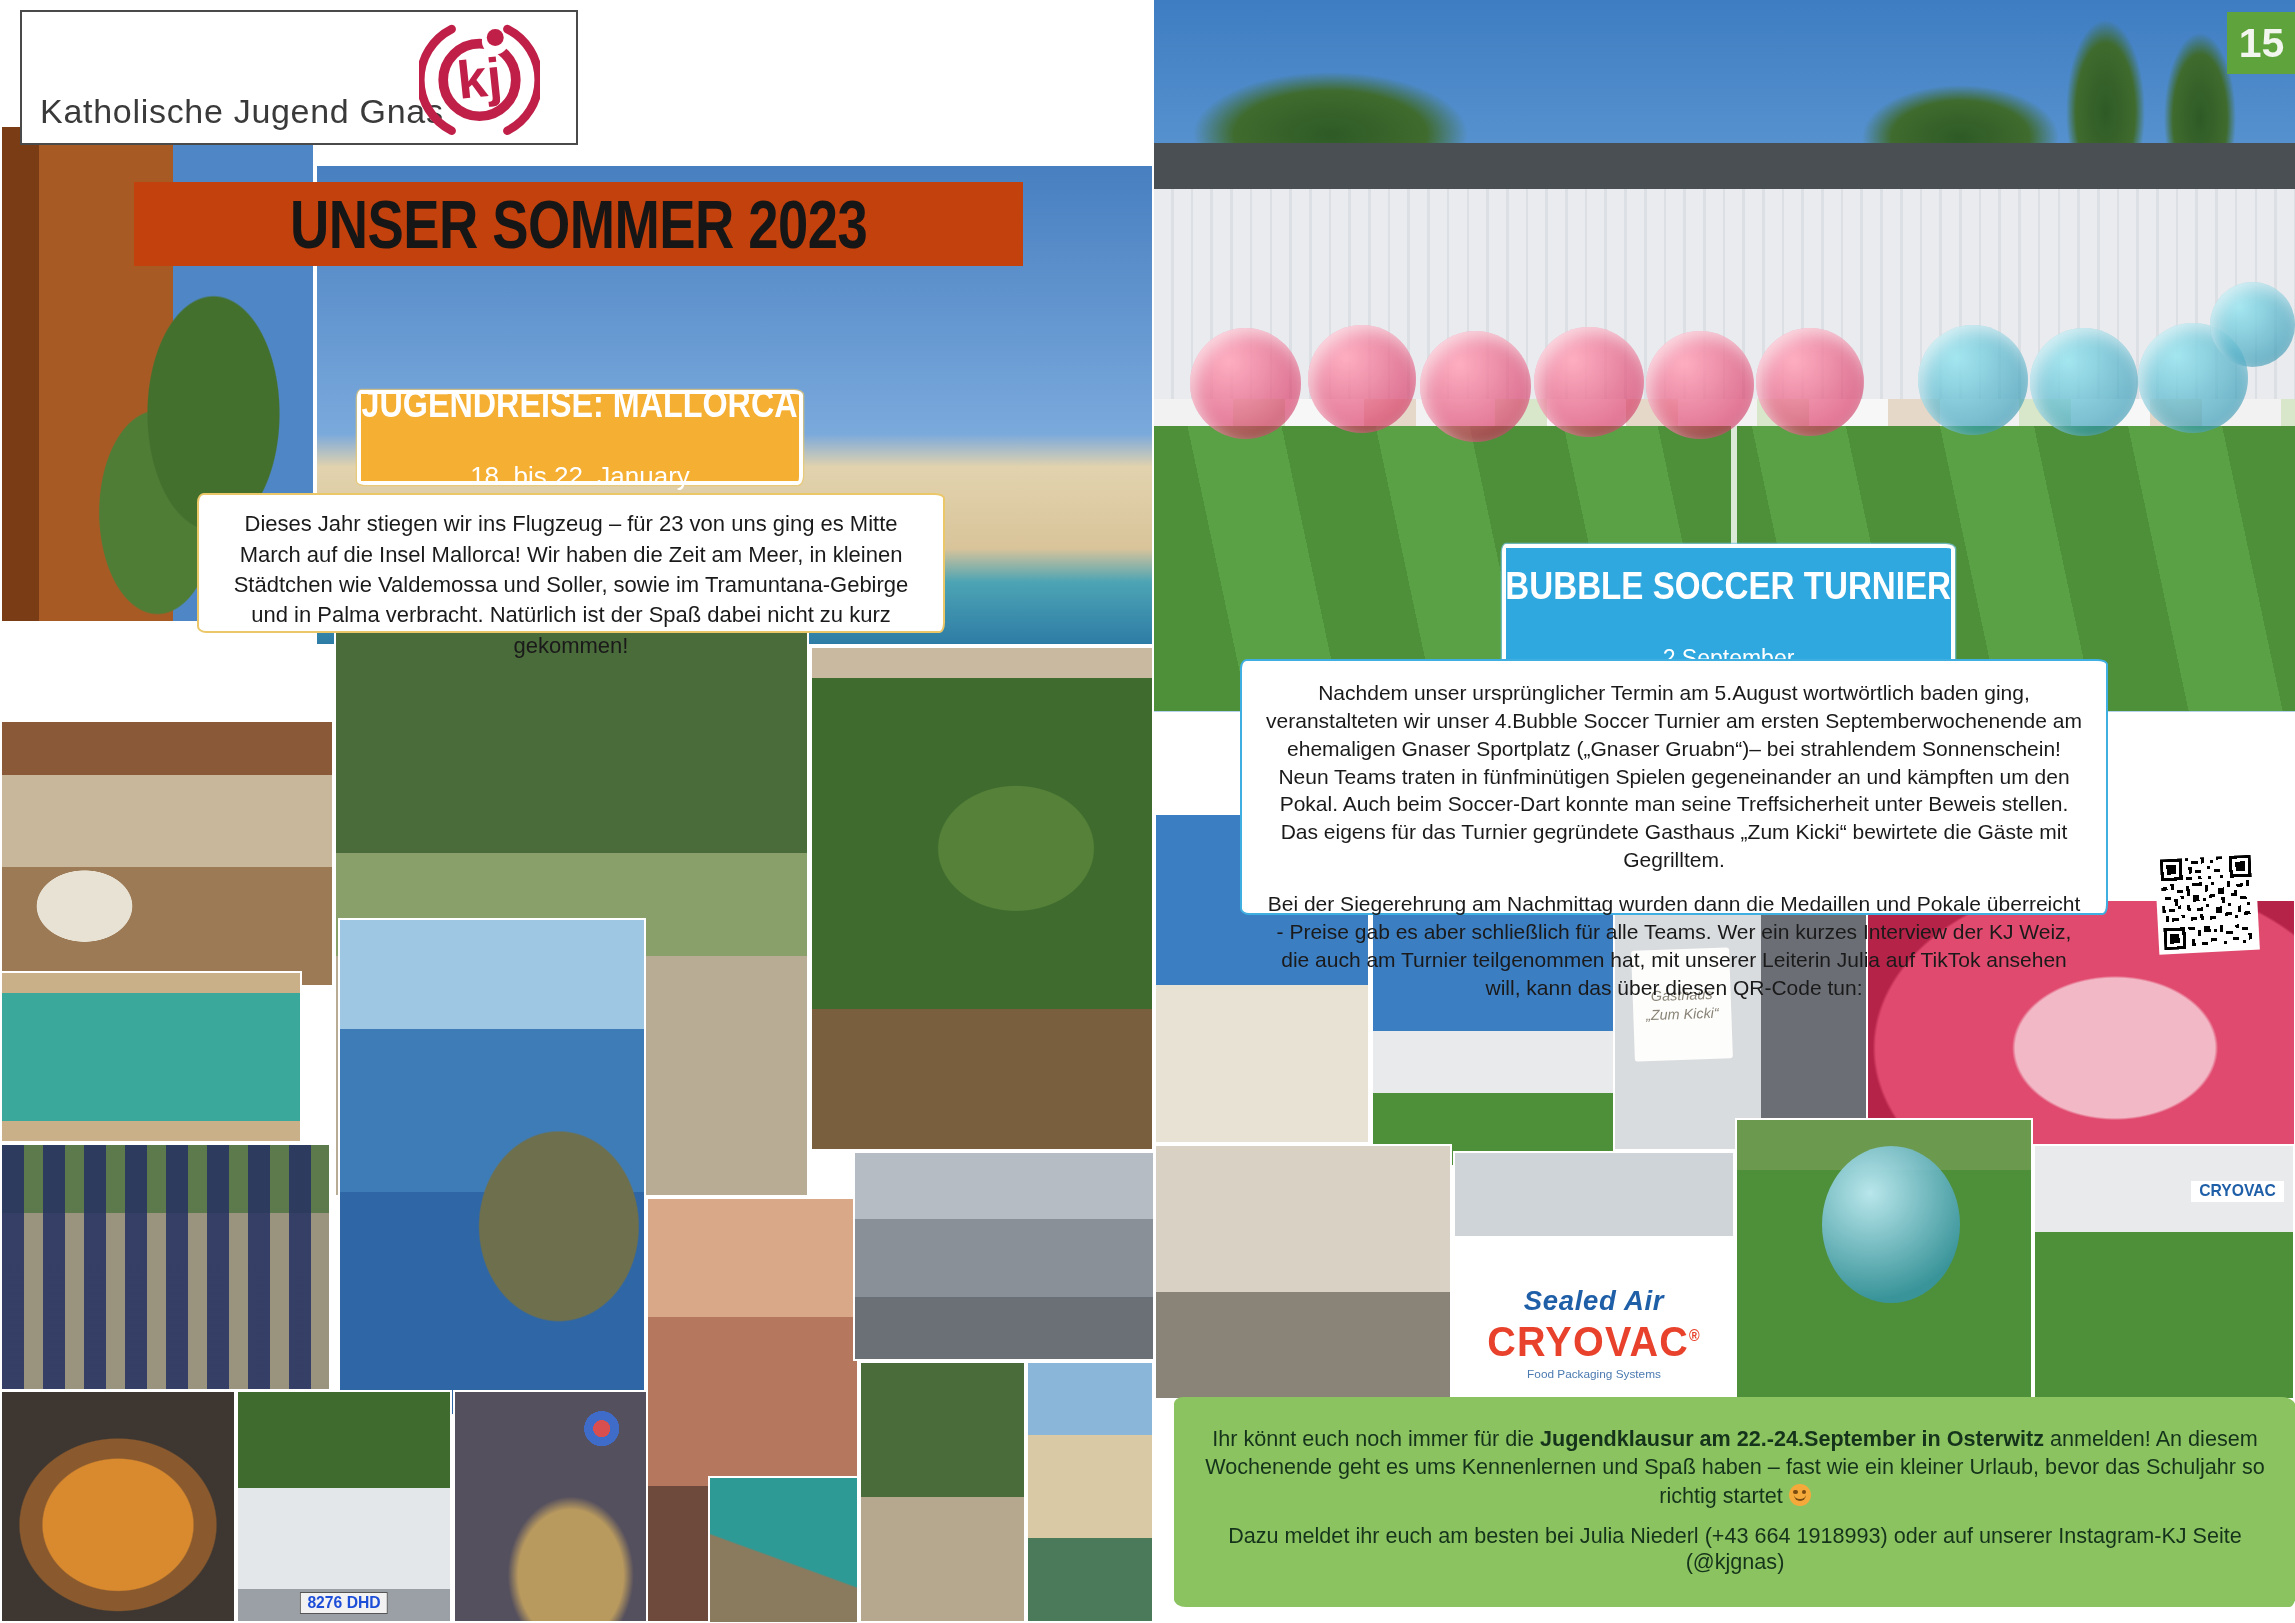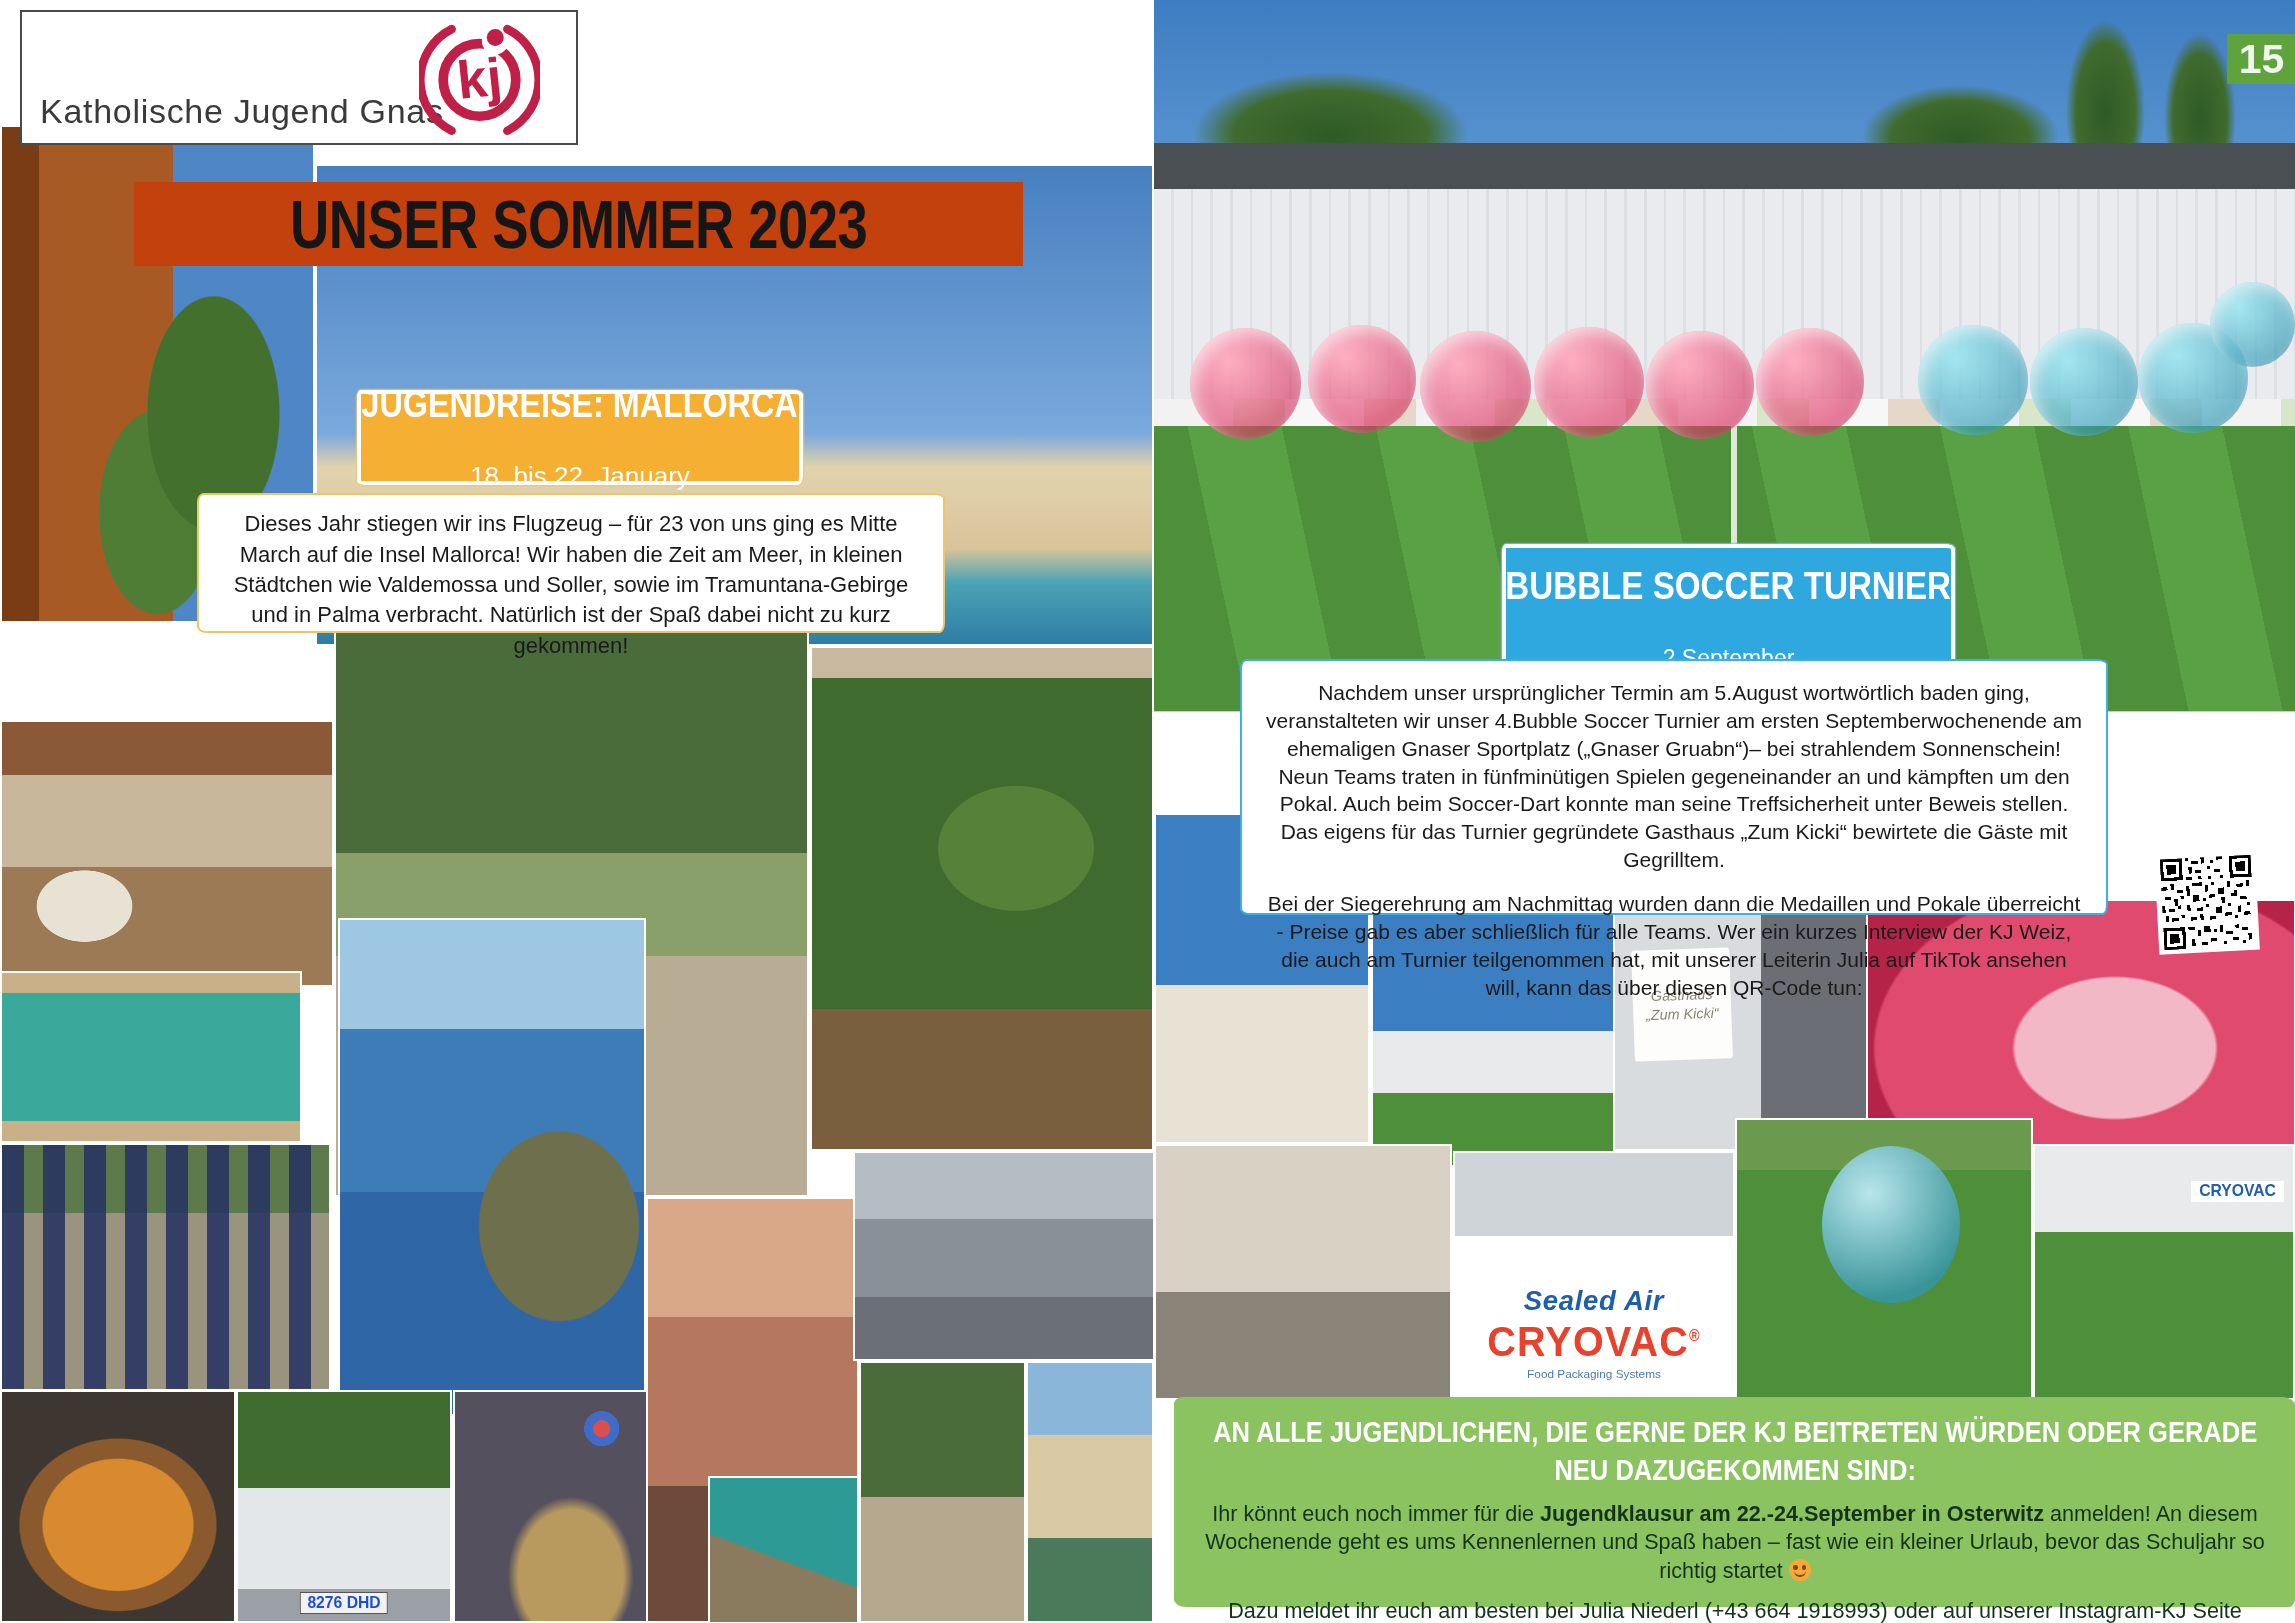--- a/index.html
+++ b/index.html
@@ -4,21 +4,21 @@
 <style>
   html,body{margin:0;padding:0;background:#e9e9e9;}
   #stage{position:relative;width:2295px;height:1623px;background:#ffffff;overflow:hidden;
          font-family:"Liberation Sans",sans-serif;color:#1a1a1a;}
   .abs{position:absolute;}
   .ph{position:absolute;border:2px solid #fff;box-sizing:border-box;}
   
   .logo-box{left:19.7px;top:9.8px;width:554px;height:131px;background:#fff;border:2px solid #4a4a4a;}
   .brand{position:absolute;left:18.4px;bottom:11.8px;font-size:34px;font-weight:400;color:#3a3a3a;letter-spacing:0.7px;}
   .kjlogo{position:absolute;right:36px;top:5.2px;width:121px;height:121px;}
-  .pageno{left:2227px;top:34px;width:69px;height:50px;background:#5FA33C;display:flex;align-items:center;justify-content:center;
+  .pageno{left:2227px;top:12px;width:69px;height:62px;background:#5FA33C;display:flex;align-items:center;justify-content:center;
           color:#f2f6ee;font-size:41px;font-weight:bold;text-align:center;}
   
   .title-band{left:134px;top:182px;width:889px;height:84px;background:#c2410c;display:flex;align-items:center;justify-content:center;}
   .title-band .cond{font-size:68px;color:#161616;}
   .cond{font-weight:bold;display:inline-block;transform:scaleX(.8);transform-origin:center;white-space:nowrap;letter-spacing:-0.7px;}
   .banner{box-sizing:border-box;border:4.6px solid #fff;border-radius:3.9px 9.2px 5.2px 7.9px/7.9px 5.2px 9.2px 3.9px;
           display:flex;flex-direction:column;align-items:center;justify-content:center;color:#fff;text-align:center;gap:32px;}
   .banner .b-title{font-weight:bold;display:inline-block;transform:scaleX(.85);white-space:nowrap;}
   .banner-mallorca{left:357px;top:390px;width:446px;height:95px;background:#F5AF33;box-shadow:0 0 0 1.3px rgba(235,199,104,.7);}
   .banner-mallorca .b-title{font-size:38px;}
@@ -319,23 +319,20 @@
           <rect x="12" y="27" width="2" height="1"></rect>
           <rect x="15" y="26" width="2" height="1"></rect>
         <rect x="19" y="27" width="1" height="1"></rect>
           <rect x="22" y="26" width="2" height="1"></rect>
           <rect x="25" y="27" width="1" height="1"></rect>
       </g>
     </svg>
   </div>
 
   <div class="abs join">
-    <div class="join-title">
-      <span class="condblock">AN ALLE JUGENDLICHEN, DIE GERNE DER KJ BEITRETEN WÜRDEN ODER GERADE NEU DAZUGEKOMMEN SIND:</span>
-    </div>
     <div class="join-body">
       <span>Ihr könnt euch noch immer für die </span><b>Jugendklausur am 22.-24.September in Osterwitz</b><span> anmelden! An diesem Wochenende geht es ums Kennenlernen und Spaß haben – fast wie ein kleiner Urlaub, bevor das Schuljahr so richtig startet </span><span class="emoji"><i class="l"></i><i class="r"></i><u></u></span>
     </div>
     <div class="join-body2">Dazu meldet ihr euch am besten bei Julia Niederl (+43 664 1918993) oder auf unserer Instagram-KJ Seite (@kjgnas)</div>
   </div>
 
 </div>
 
 
 </body></html>

